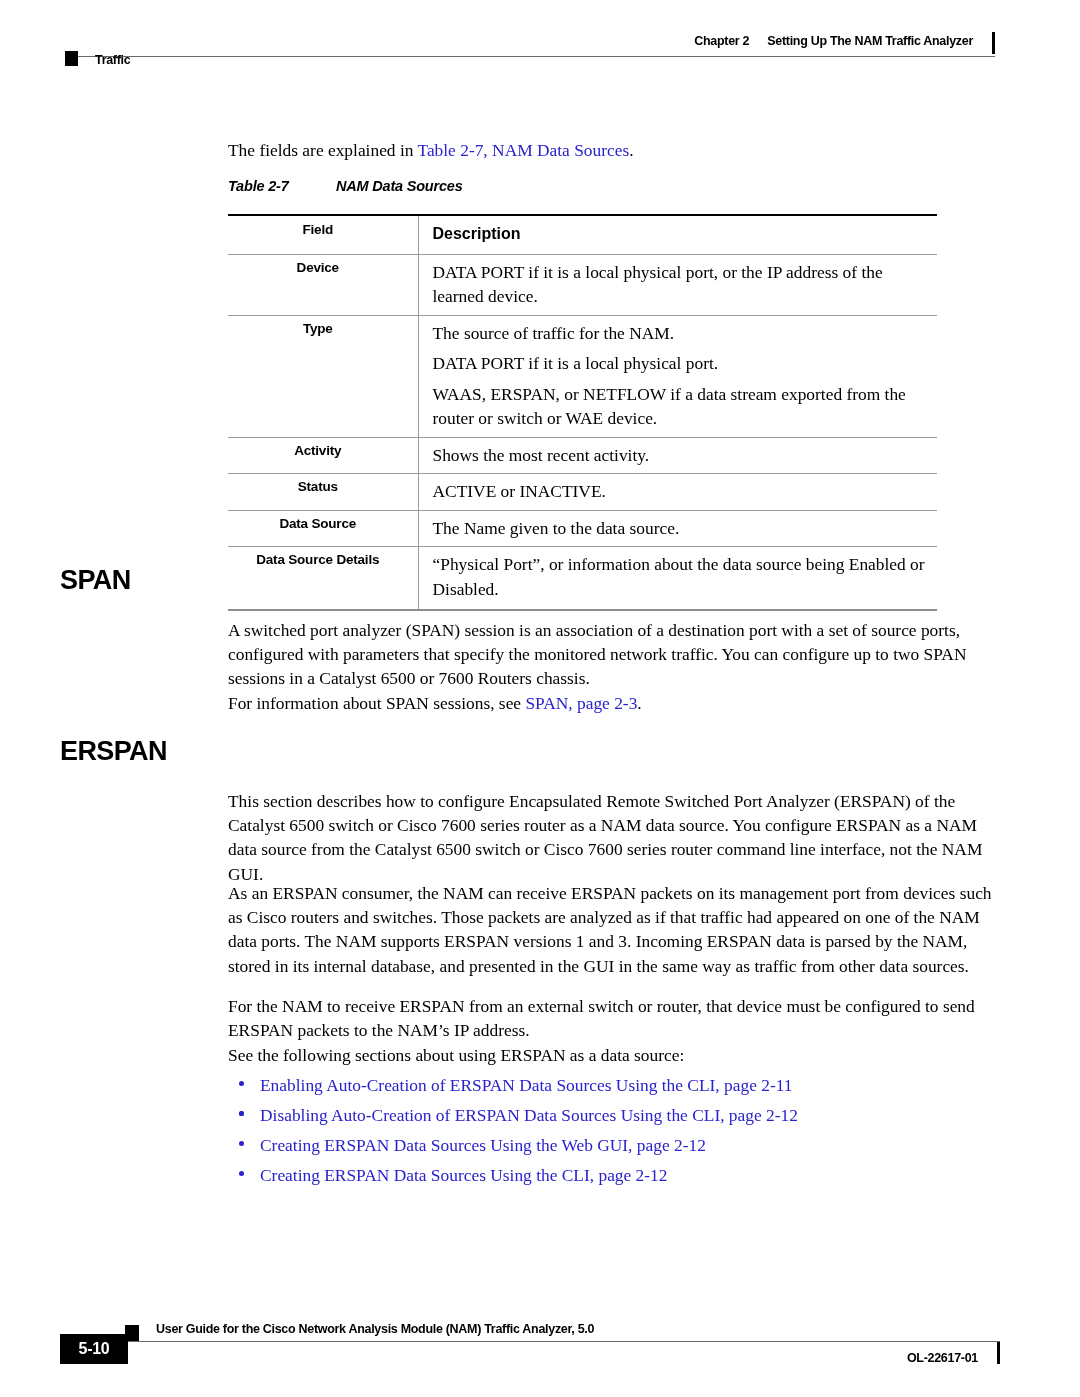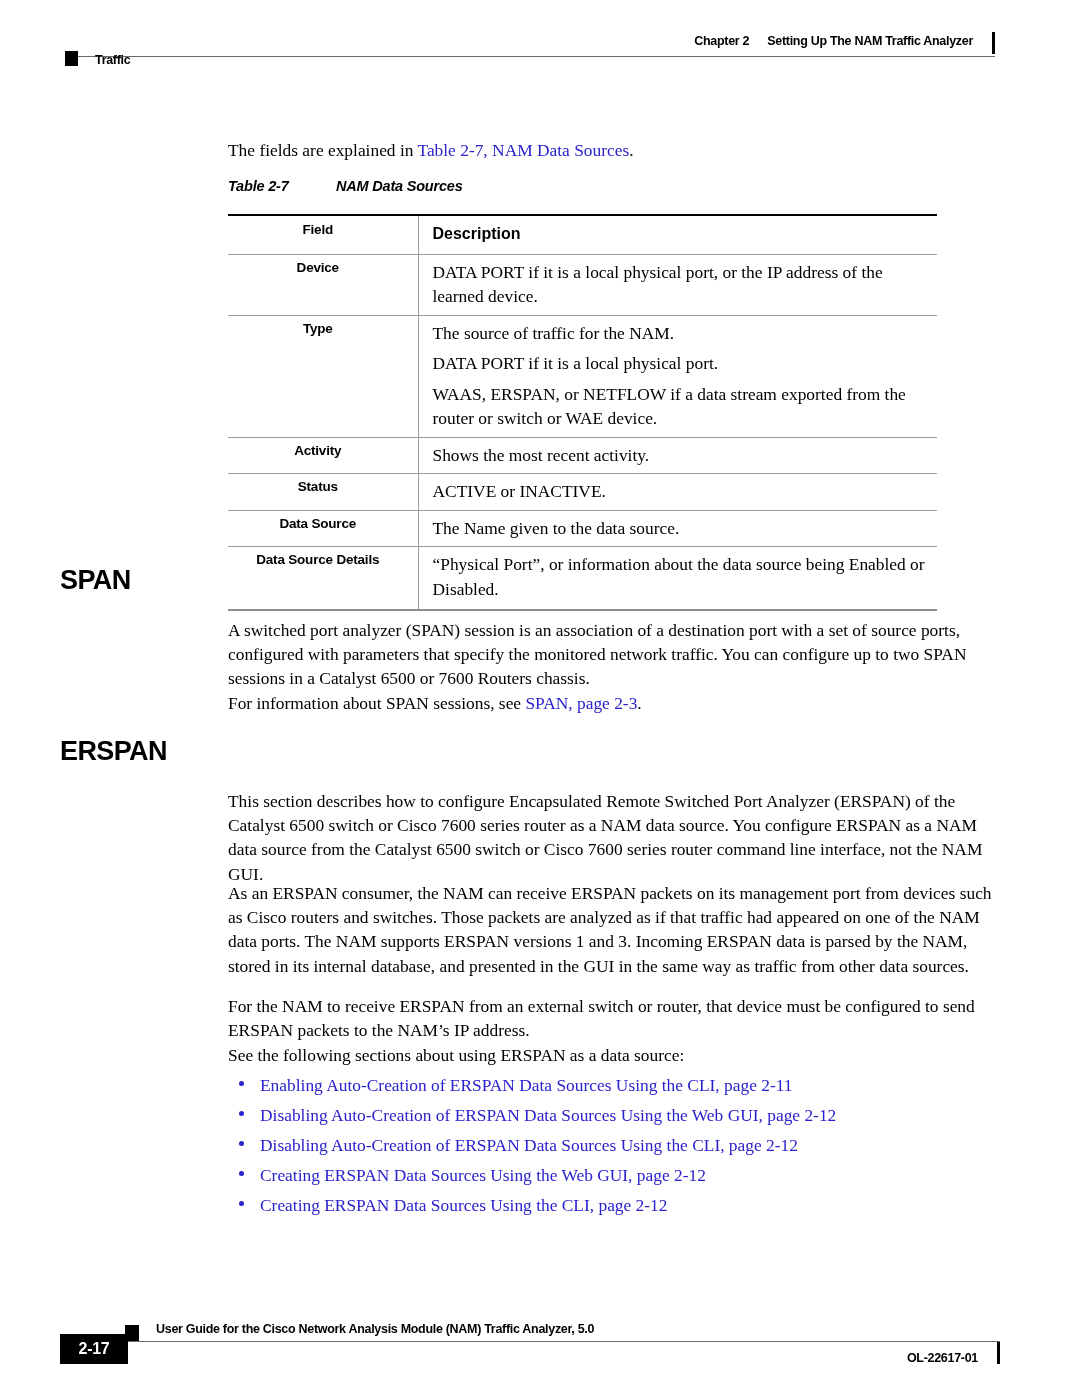--- a/index.html
+++ b/index.html
@@ -360,28 +360,28 @@
 <div class="content" style="top:994px;">
   <p class="body">For the NAM to receive ERSPAN from an external switch or router, that device must be configured to send ERSPAN packets to the NAM’s IP address.</p>
 </div>
 <div class="content" style="top:1043px;">
   <p class="body">See the following sections about using ERSPAN as a data source:</p>
 </div>
 
 <div class="content" style="top:1070px;">
   <ul class="links">
     <li><span class="bullet"></span><span>Enabling Auto-Creation of ERSPAN Data Sources Using the CLI, page 2-11</span></li>
-    <li><span class="bullet"></span><span>Disabling Auto-Creation of ERSPAN Data Sources Using the Web GUI, page 2-12</span></li>
+    <li><span class="bullet"></span></li>
     <li><span class="bullet"></span><span>Disabling Auto-Creation of ERSPAN Data Sources Using the CLI, page 2-12</span></li>
     <li><span class="bullet"></span><span>Creating ERSPAN Data Sources Using the Web GUI, page 2-12</span></li>
     <li><span class="bullet"></span><span>Creating ERSPAN Data Sources Using the CLI, page 2-12</span></li>
   </ul>
 </div>
 
 <div class="page-footer">
   <div class="ft-rule"></div>
   <div class="ft-pagebox"></div>
-  <div class="ft-pagenum">2-17</div>
+  <div class="ft-pagenum">5-10</div>
   <div class="ft-sq"></div>
   <div class="ft-title">User Guide for the Cisco Network Analysis Module (NAM) Traffic Analyzer, 5.0</div>
   <div class="ft-docid">OL-22617-01</div>
   <div class="ft-tick"></div>
 </div>
 
 </body></html>

